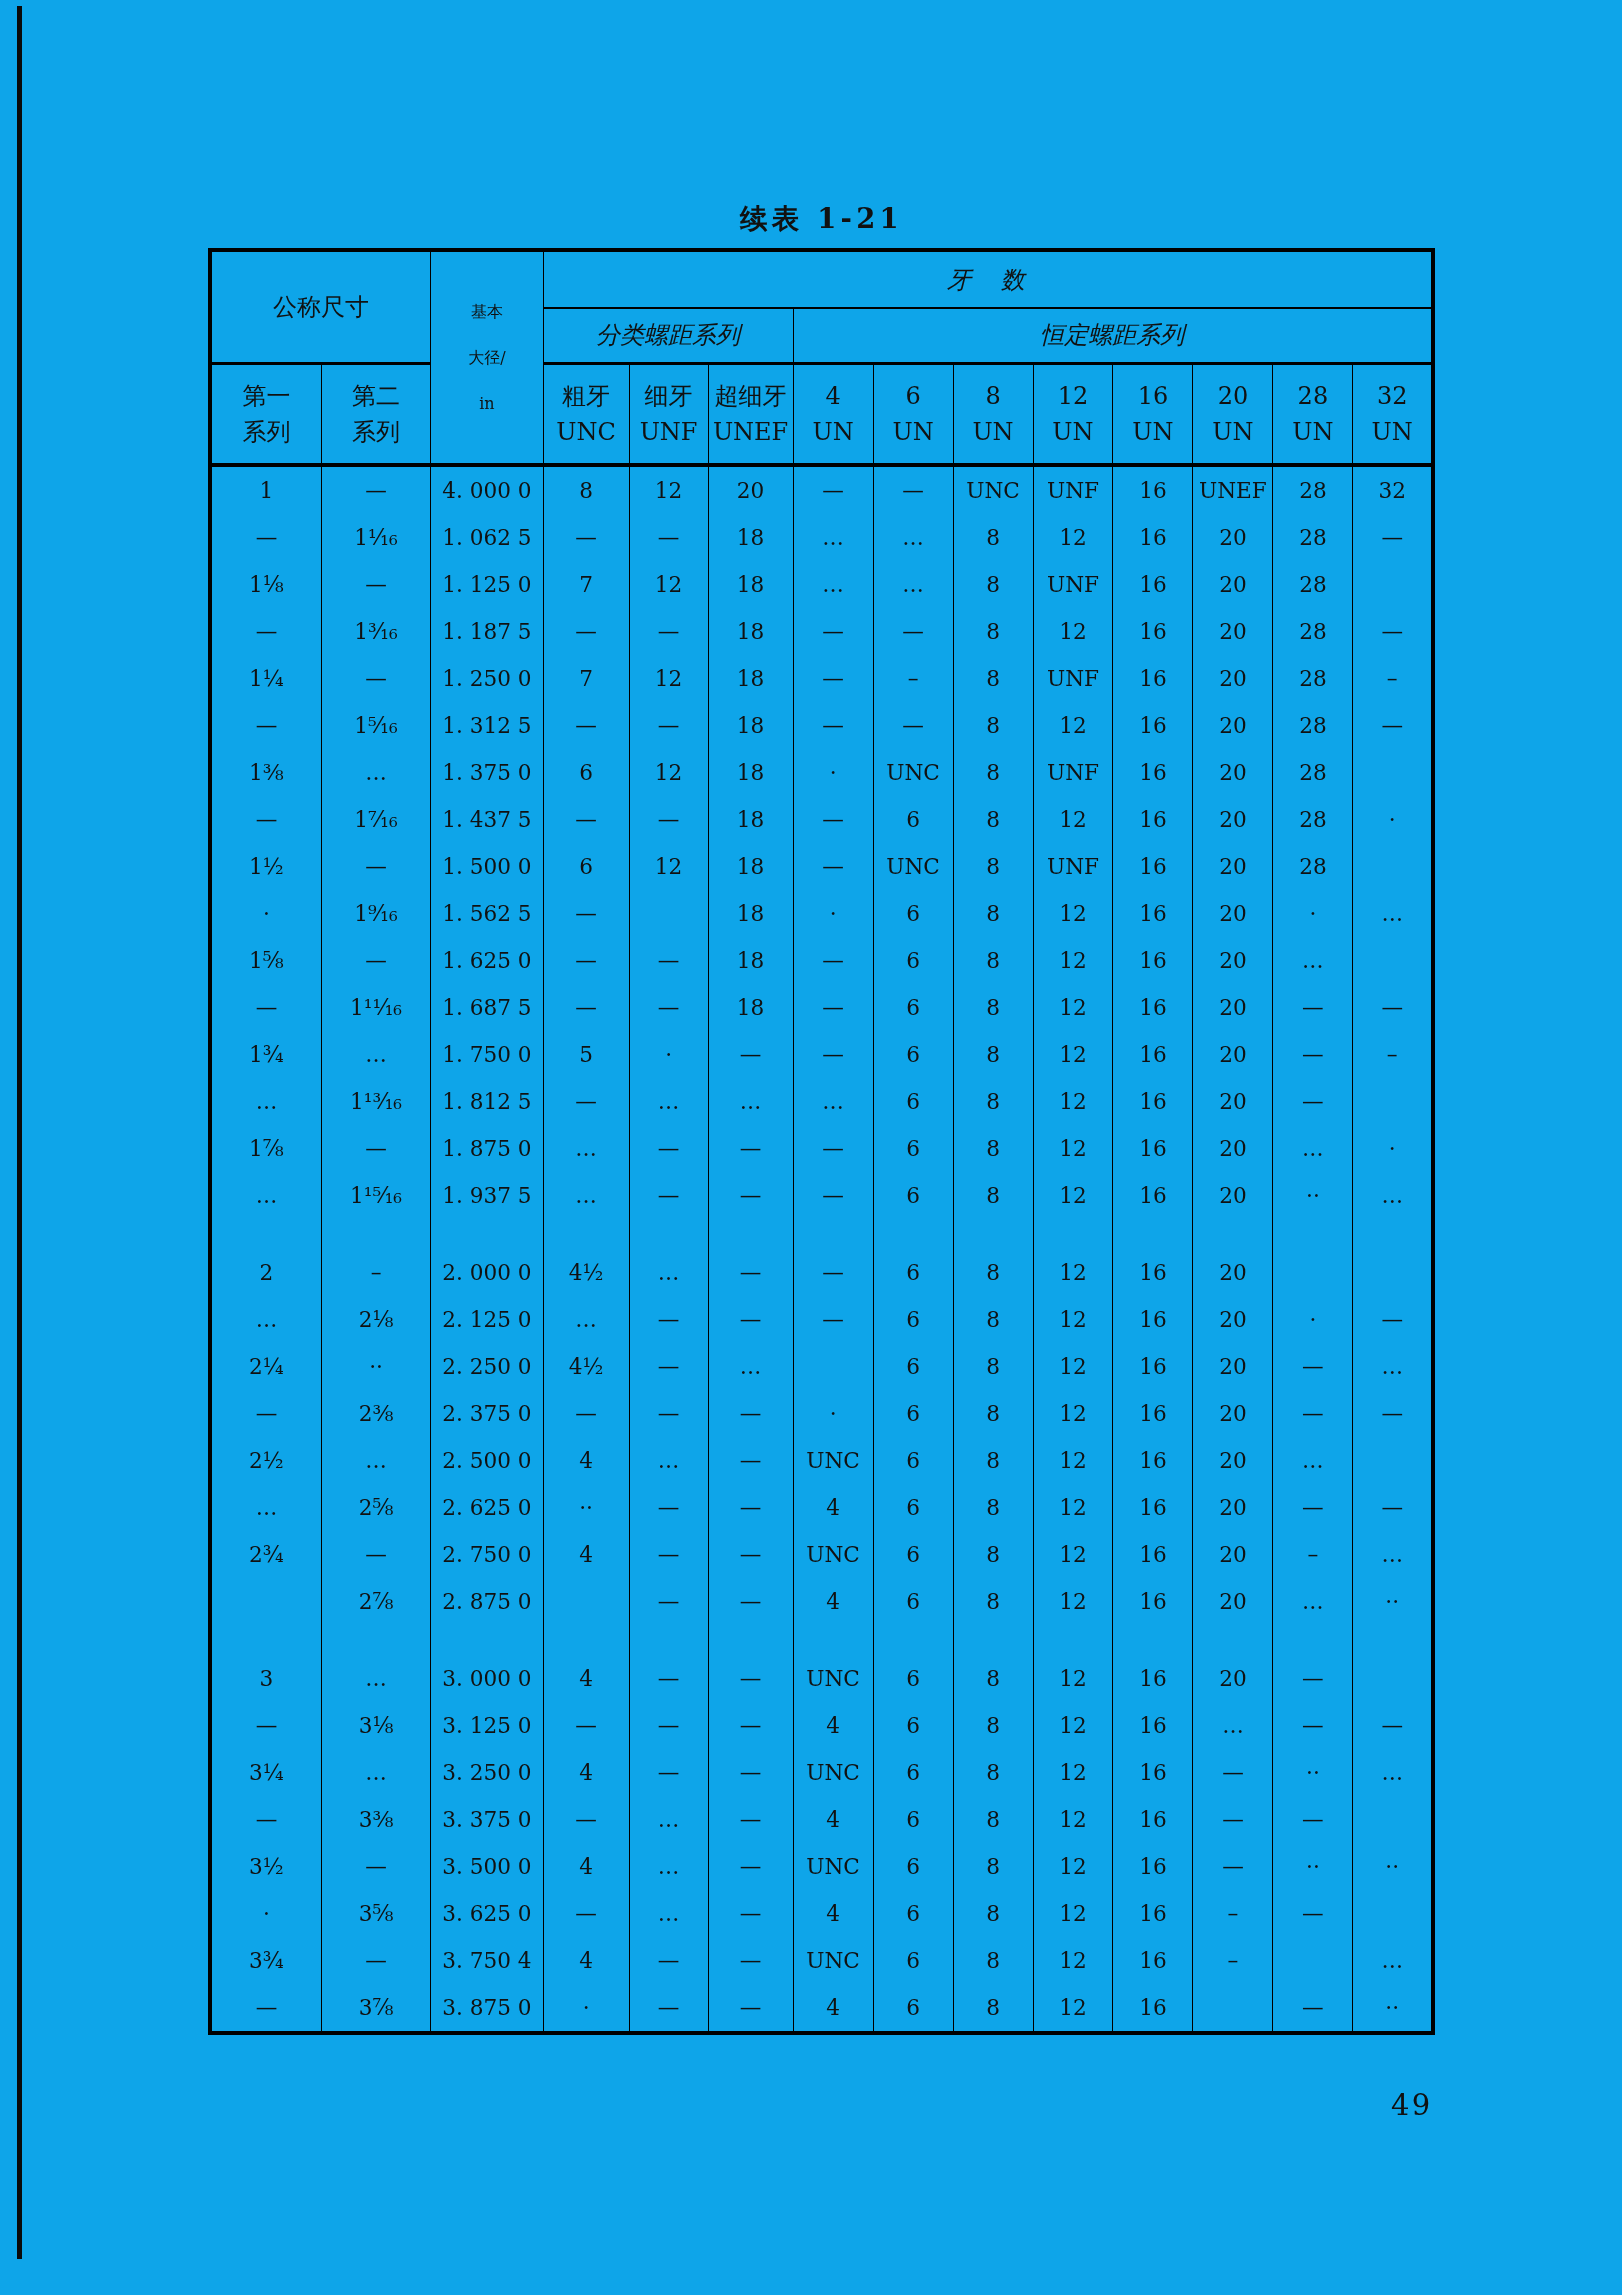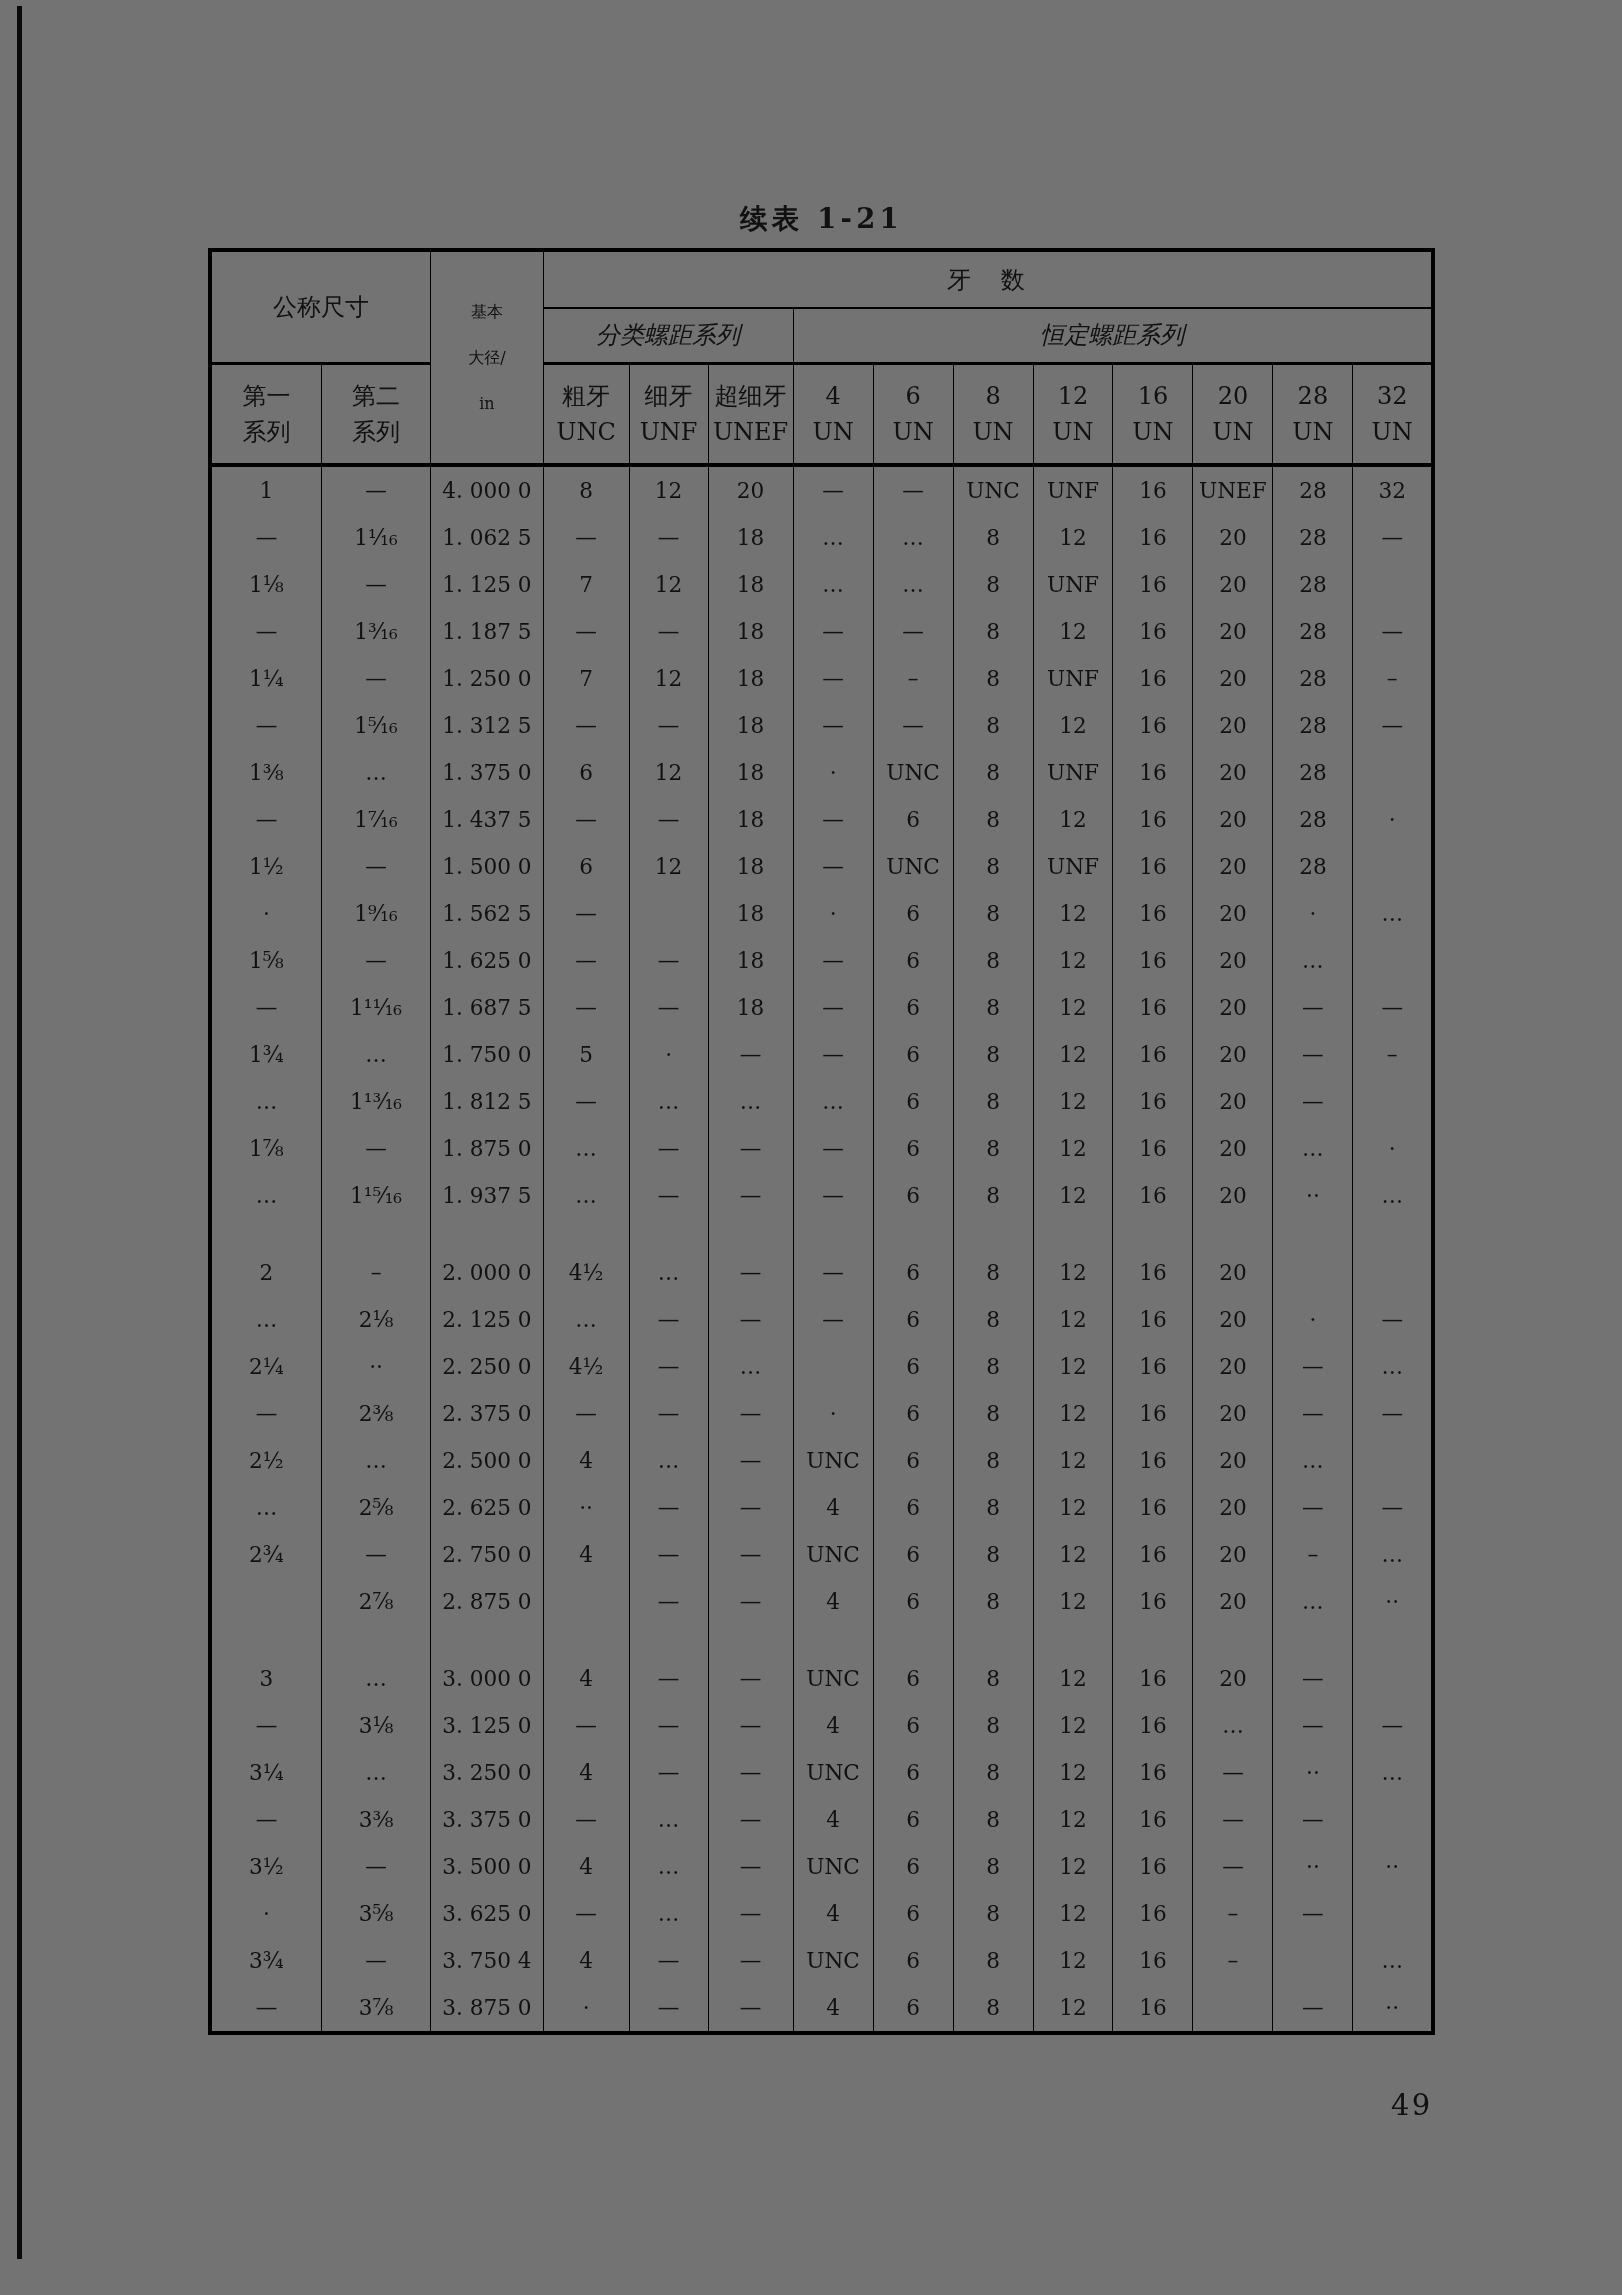--- a/index.html
+++ b/index.html
@@ -1,19 +1,19 @@
 <!DOCTYPE html>
 <html style="font-size:11.5px"><head>
 <meta charset="utf-8">
 <style>
   html,body{margin:0;padding:0;background:#e8e8e8;}
   .sheet{
     position:relative;
     width:1623px;height:2295px;
-    background:#737373;
+    background:#0ea5e9;
     overflow:hidden;
     font-family:"DejaVu Serif","Liberation Serif",serif;
     color:#111;
   }
   .scan-bar{
     position:absolute;left:17.3px;top:5.8px;width:5px;height:2253px;
     background:#0a0a0a;
   }
   .doc-title{
     position:absolute;left:208px;top:201px;width:1227px;
@@ -28,21 +28,21 @@
     border-left:1.4px solid #000;border-right:1.4px solid #000;
     text-align:center;vertical-align:middle;
     padding:0;overflow:hidden;
     font-weight:normal;
   }
   
   thead th{white-space:pre-line;font-size:24px;font-weight:bold;}
   .h1{height:58px;}
   .h2{height:55px;font-style:italic;}
   .h3{height:102px;line-height:36px;font-size:22.4px;}
-  th.u-count{border-bottom:2.2px solid #000;letter-spacing:2.9px;}
+  th.u-count{border-bottom:2.2px solid #000;letter-spacing:2.9px;font-style:italic;}
   th.u-nominal{border-bottom:3.6px solid #000;}
   .h2 th{border-bottom:3.6px solid #000;}
   .h3 th{border-bottom:4.3px solid #000;}
   th.u-dia{border-bottom:4.3px solid #000;line-height:46px;font-size:16px;}
   
   tbody td{
     height:47px;font-size:21.6px;
     border-top:none;border-bottom:none;
   }
   tbody tr.spacer td{height:30px;}

